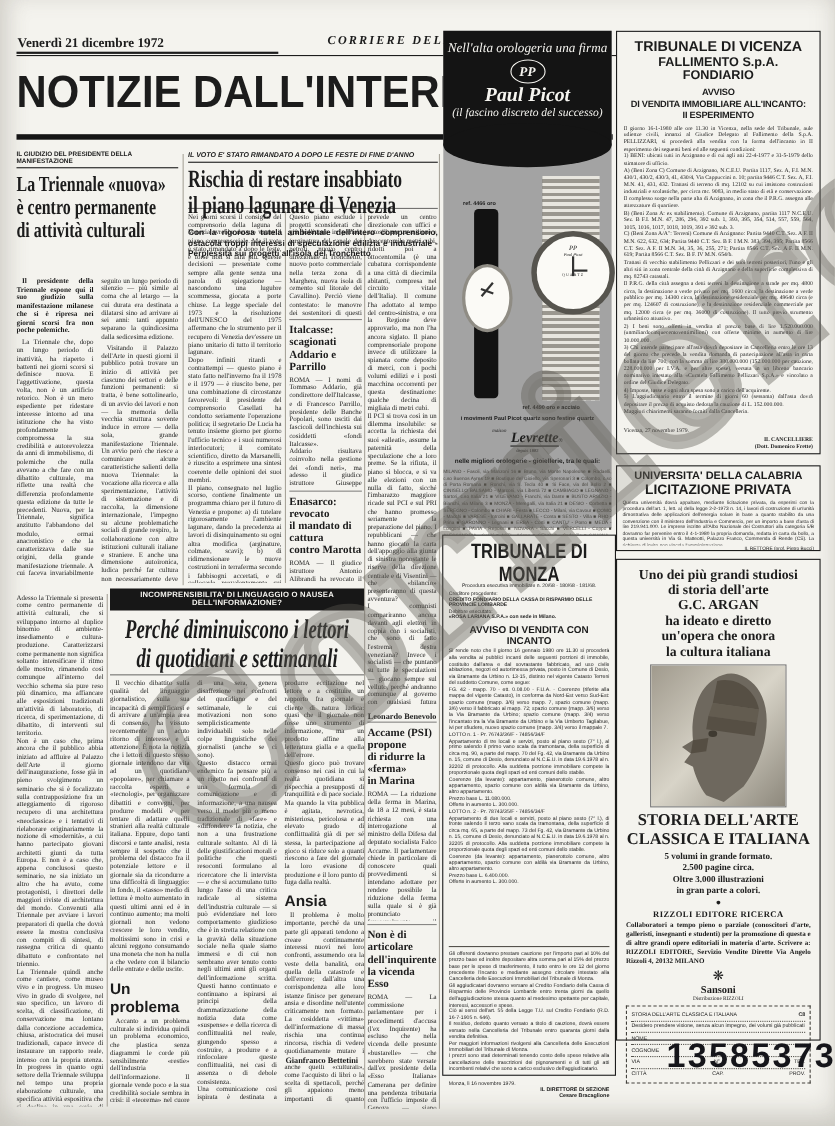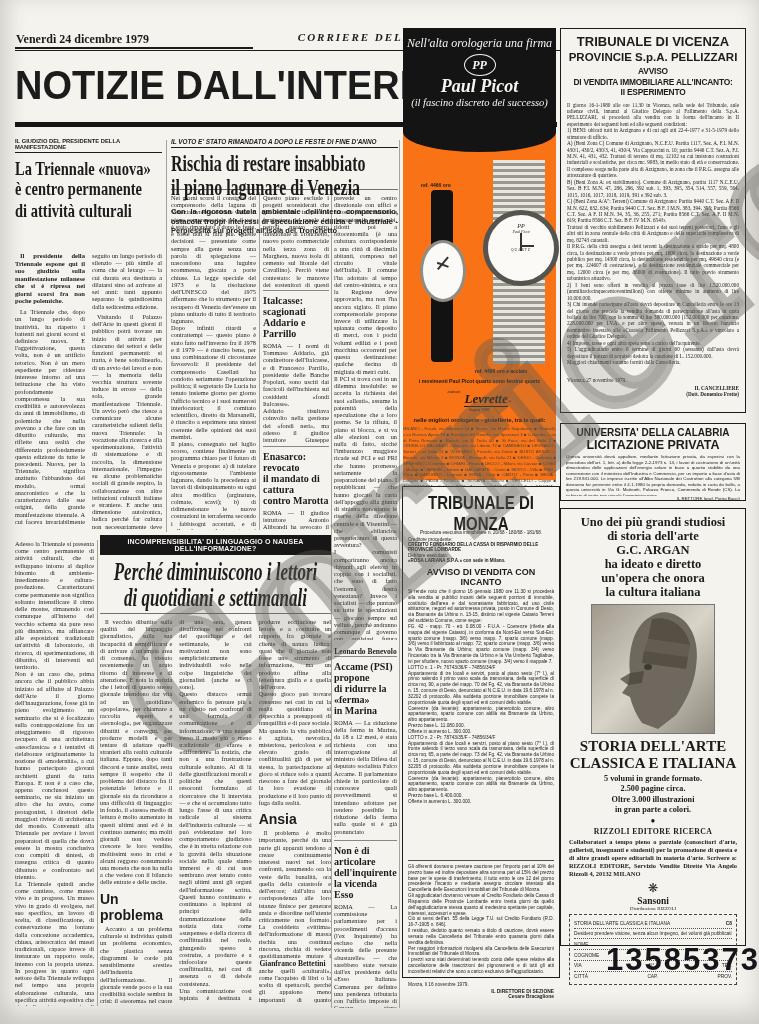--- a/index.html
+++ b/index.html
@@ -30,21 +30,21 @@
   .box{border:1px solid #1c1c1c;background:#f4f3ee;}
   .banner{background:#171717;color:#f5f4ef;font-family:"Liberation Sans",sans-serif;
           font-weight:bold;font-size:7px;text-align:center;padding:3px 1px;letter-spacing:.2px;}
   .watermark{position:absolute;left:-240px;top:340px;width:1450px;text-align:center;
              font-family:"DejaVu Serif",serif;font-weight:bold;font-size:175px;letter-spacing:8px;
              transform:rotate(-40deg);color:rgba(110,106,100,0.16);
              -webkit-text-stroke:13px rgba(92,89,83,0.40);z-index:40;pointer-events:none;}
   .stamp{font-family:"Liberation Sans",sans-serif;font-weight:bold;font-size:31px;
          letter-spacing:2px;color:#15151a;z-index:45;}
   
-  .ppad{background:#f97316;}
+  .ppad{background:#a3a3a3;}
   .ppblack{position:relative;background:#141414;color:#f6f5f0;text-align:center;padding-top:8px;height:96px;}
   .ppblack:after{content:"";position:absolute;left:0;right:0;bottom:-20px;height:40px;background:#141414;border-radius:50%;}
   .pplogo{display:inline-block;border:1.5px solid #f6f5f0;border-radius:50%;width:30px;height:20px;
           line-height:20px;font-style:italic;font-weight:bold;font-size:12px;position:relative;z-index:2;}
   .watcharea{position:relative;height:238px;}
   .strap{position:absolute;background:#121212;border-radius:4px;}
   .face-oval{position:absolute;background:#fbfaf6;border:3px solid #8f8c84;border-radius:50%;}
   .bracelet{position:absolute;background:
      repeating-linear-gradient(0deg,#9a978f 0 3px,#e8e6df 3px 6px),
      repeating-linear-gradient(90deg,rgba(60,58,54,.5) 0 4px,rgba(255,255,255,.4) 4px 8px);}
@@ -52,21 +52,21 @@
   .hand{position:absolute;background:#333;}
   .coupon{border:1px dashed #44423d;padding:3px 4px;font-size:4.8px;line-height:1.3;}
   .crow{border-bottom:1px dotted #55534d;padding:2.5px 0 1px;display:flex;justify-content:space-between;}
   .sans-sm{font-family:"Liberation Sans",sans-serif;}
 </style>
 </head>
 <body>
 
 <div class="page">
 
-  <div class="abs b" style="left:16px;top:32px;font-size:12px;">Venerdì 24 dicembre 1979</div>
+  <div class="abs b" style="left:16px;top:32px;font-size:12px;">Venerdì 21 dicembre 1972</div>
   <div class="abs i b" style="left:0;right:0;top:31px;text-align:center;font-size:11px;letter-spacing:2px;">CORRIERE DELLA SERA</div>
   <div class="abs b" style="right:16px;top:30px;font-size:12px;">11</div>
   <div class="hrule" style="left:15px;top:50px;width:730px;"></div>
   <div class="hrule" style="left:15px;top:47px;width:238px;height:2px;"></div>
 
   <div class="abs san b" style="left:15px;top:62px;font-size:38px;transform:scaleY(1.08);transform-origin:top left;letter-spacing:0px;">NOTIZIE DALL'INTERNO</div>
   <div class="abs" style="left:15px;top:122px;width:542px;height:5px;background:#151515;"></div>
 
   <div class="vrule" style="left:166px;top:140px;height:392px;"></div>
   <div class="vrule" style="left:259px;top:192px;height:338px;"></div>
@@ -195,21 +195,21 @@
       <span class="i b" style="font-size:13px;border-bottom:1px solid #222;">Levrette</span><span style="font-size:5px;">®</span>
       <div style="font-size:4.2px;">depuis 1882</div>
     </div>
     <div class="ctr san b" style="font-size:5.8px;margin-top:5px;">nelle migliori orologerie - gioiellerie, tra le quali:</div>
     <div class="just clip sans-sm" style="font-size:4.3px;line-height:1.35;color:#47453f;margin-top:3px;height:66px;filter:blur(.2px);">MILANO - Fasoli, via Manzoni 16 ■ Bruno, via Monte Napoleone ■ Radaelli, c.so Buenos Ayres 19 ■ Boutique del Gioiello, via Speronari 3 ■ Colombo, c.so di Porta Romana ■ Ronchi, via S. Tecla 40 ■ Si Face, via del Bollo 2 ■ CINISELLO BALSAMO - Marconi, via Libertà 72 ■ CAMBIAGO ■ LEGNANO - Sartori, c.so Italia 21 ■ VIGEVANO - Franchi, via Dante ■ BUSTO ARSIZIO - Bianchi, via Milano 3 ■ MONZA - Meregalli, via Italia 21 ■ DESIO - Corbetta ■ SEREGNO - Colombo ■ CHIARI - Festa ■ LECCO - Milani, via Cavour ■ COMO - Macchi ■ VARESE - Introini ■ GALLARATE - Conta ■ SESTO - Villa ■ RHO - Prina ■ SARONNO - Legnani ■ ERBA - Corti ■ CANTU' - Porro ■ MEDA - Longoni ■ PAVIA - Repossi ■ NOVARA - Sacchi ■ VERCELLI - Coppo ■ ALESSANDRIA - Gobbi ■ ASTI - Arione ■ GENOVA - Codevilla ■ SAVONA - Noli ■ BERGAMO - Previtali ■ BRESCIA - Gargioni, c.so Zanardelli 16.</div>
     <div class="ctr b i" style="font-size:6.2px;margin-top:4px;">Paul Picot (Svizzera) SA. - Valenza Po concessionario esclusivista</div>
   </div>
 
   <div class="abs box" style="left:560px;top:28px;width:186px;height:385px;padding:5px 6px;box-sizing:border-box;">
     <div class="ctr san b" style="font-size:13px;">TRIBUNALE DI VICENZA</div>
-    <div class="ctr san b" style="font-size:11.5px;margin-top:2px;">PROVINCIE S.p.A. PELLIZZARI</div>
+    <div class="ctr san b" style="font-size:11.5px;margin-top:2px;">FALLIMENTO S.p.A. FONDIARIO</div>
     <div class="ctr san b pre" style="font-size:8.4px;line-height:1.25;margin-top:3px;letter-spacing:-0.2px;">AVVISO
 DI VENDITA IMMOBILIARE ALL'INCANTO:
 II ESPERIMENTO</div>
     <div class="legal just pre clip" style="margin-top:4px;height:275px;">Il giorno 16-1-1980 alle ore 11.30 in Vicenza, nella sede del Tribunale, aule udienze civili, innanzi al Giudice Delegato al Fallimento della S.p.A. PELLIZZARI, si procederà alla vendita con la forma dell'incanto in II esperimento dei seguenti beni ed alle seguenti condizioni:
 1) BENI: ubicati tutti in Arzignano e di cui agli atti 22-4-1977 e 31-5-1979 dello stimatore di ufficio.
 A) (Beni Zona C) Comune di Arzignano, N.C.E.U. Partita 1117, Sez. A, F.I. M.N. 430/1, 430/2, 430/3, 41, 430/4, Via Cappuccini n. 10; partita 9446 C.T. Sez. A, F.I. M.N. 41, 431, 432. Trattasi di terreno di mq. 12102 su cui insistono costruzioni industriali e scolastiche, per circa mc. 9083, in medio stato di età e conservazione. Il complesso sorge nella parte alta di Arzignano, in zona che il P.R.G. assegna alle attrezzature di quartiere.
 B) (Beni Zona A: ex stabilimento). Comune di Arzignano, partita 1117 N.C.E.U. Sez. B F.I. M.N. 47, 286, 296, 392 sub. 1, 393, 395, 354, 514, 557, 559, 564, 1015, 1016, 1017, 1018, 1019, 391 e 392 sub. 3.
 C) (Beni Zona A/A": Terreni) Comune di Arzignano: Partita 9440 C.T. Sez. A F. II M.N. 622, 632, 634; Partita 9440 C.T. Sez. B F. I M.N. 383, 394, 395; Partita 8566 C.T. Sez. A F. II M.N. 34, 35, 36, 255, 271; Partita 8566 C.T. Sez. A F. II M.N. 619; Partita 8566 C.T. Sez. B F. IV M.N. 654/b.
 Trattasi di vecchio stabilimento Pellizzari e dei suoi terreni posteriori, l'uno e gli altri siti in zona centrale della città di Arzignano e della superficie complessiva di mq. 82743 catastali.
 Il P.R.G. della città assegna a detti terreni la destinazione a strade per mq. 4800 circa, la destinazione a verde privato per mq. 1600 circa, la destinazione a verde pubblico per mq. 14300 circa, la destinazione residenziale per mq. 49640 circa (e per mq. 124607 di costruzione), e la destinazione residenziale commerciale per mq. 12000 circa (e per mq. 36000 di costruzione). Il tutto previo strumento urbanistico attuativo.

